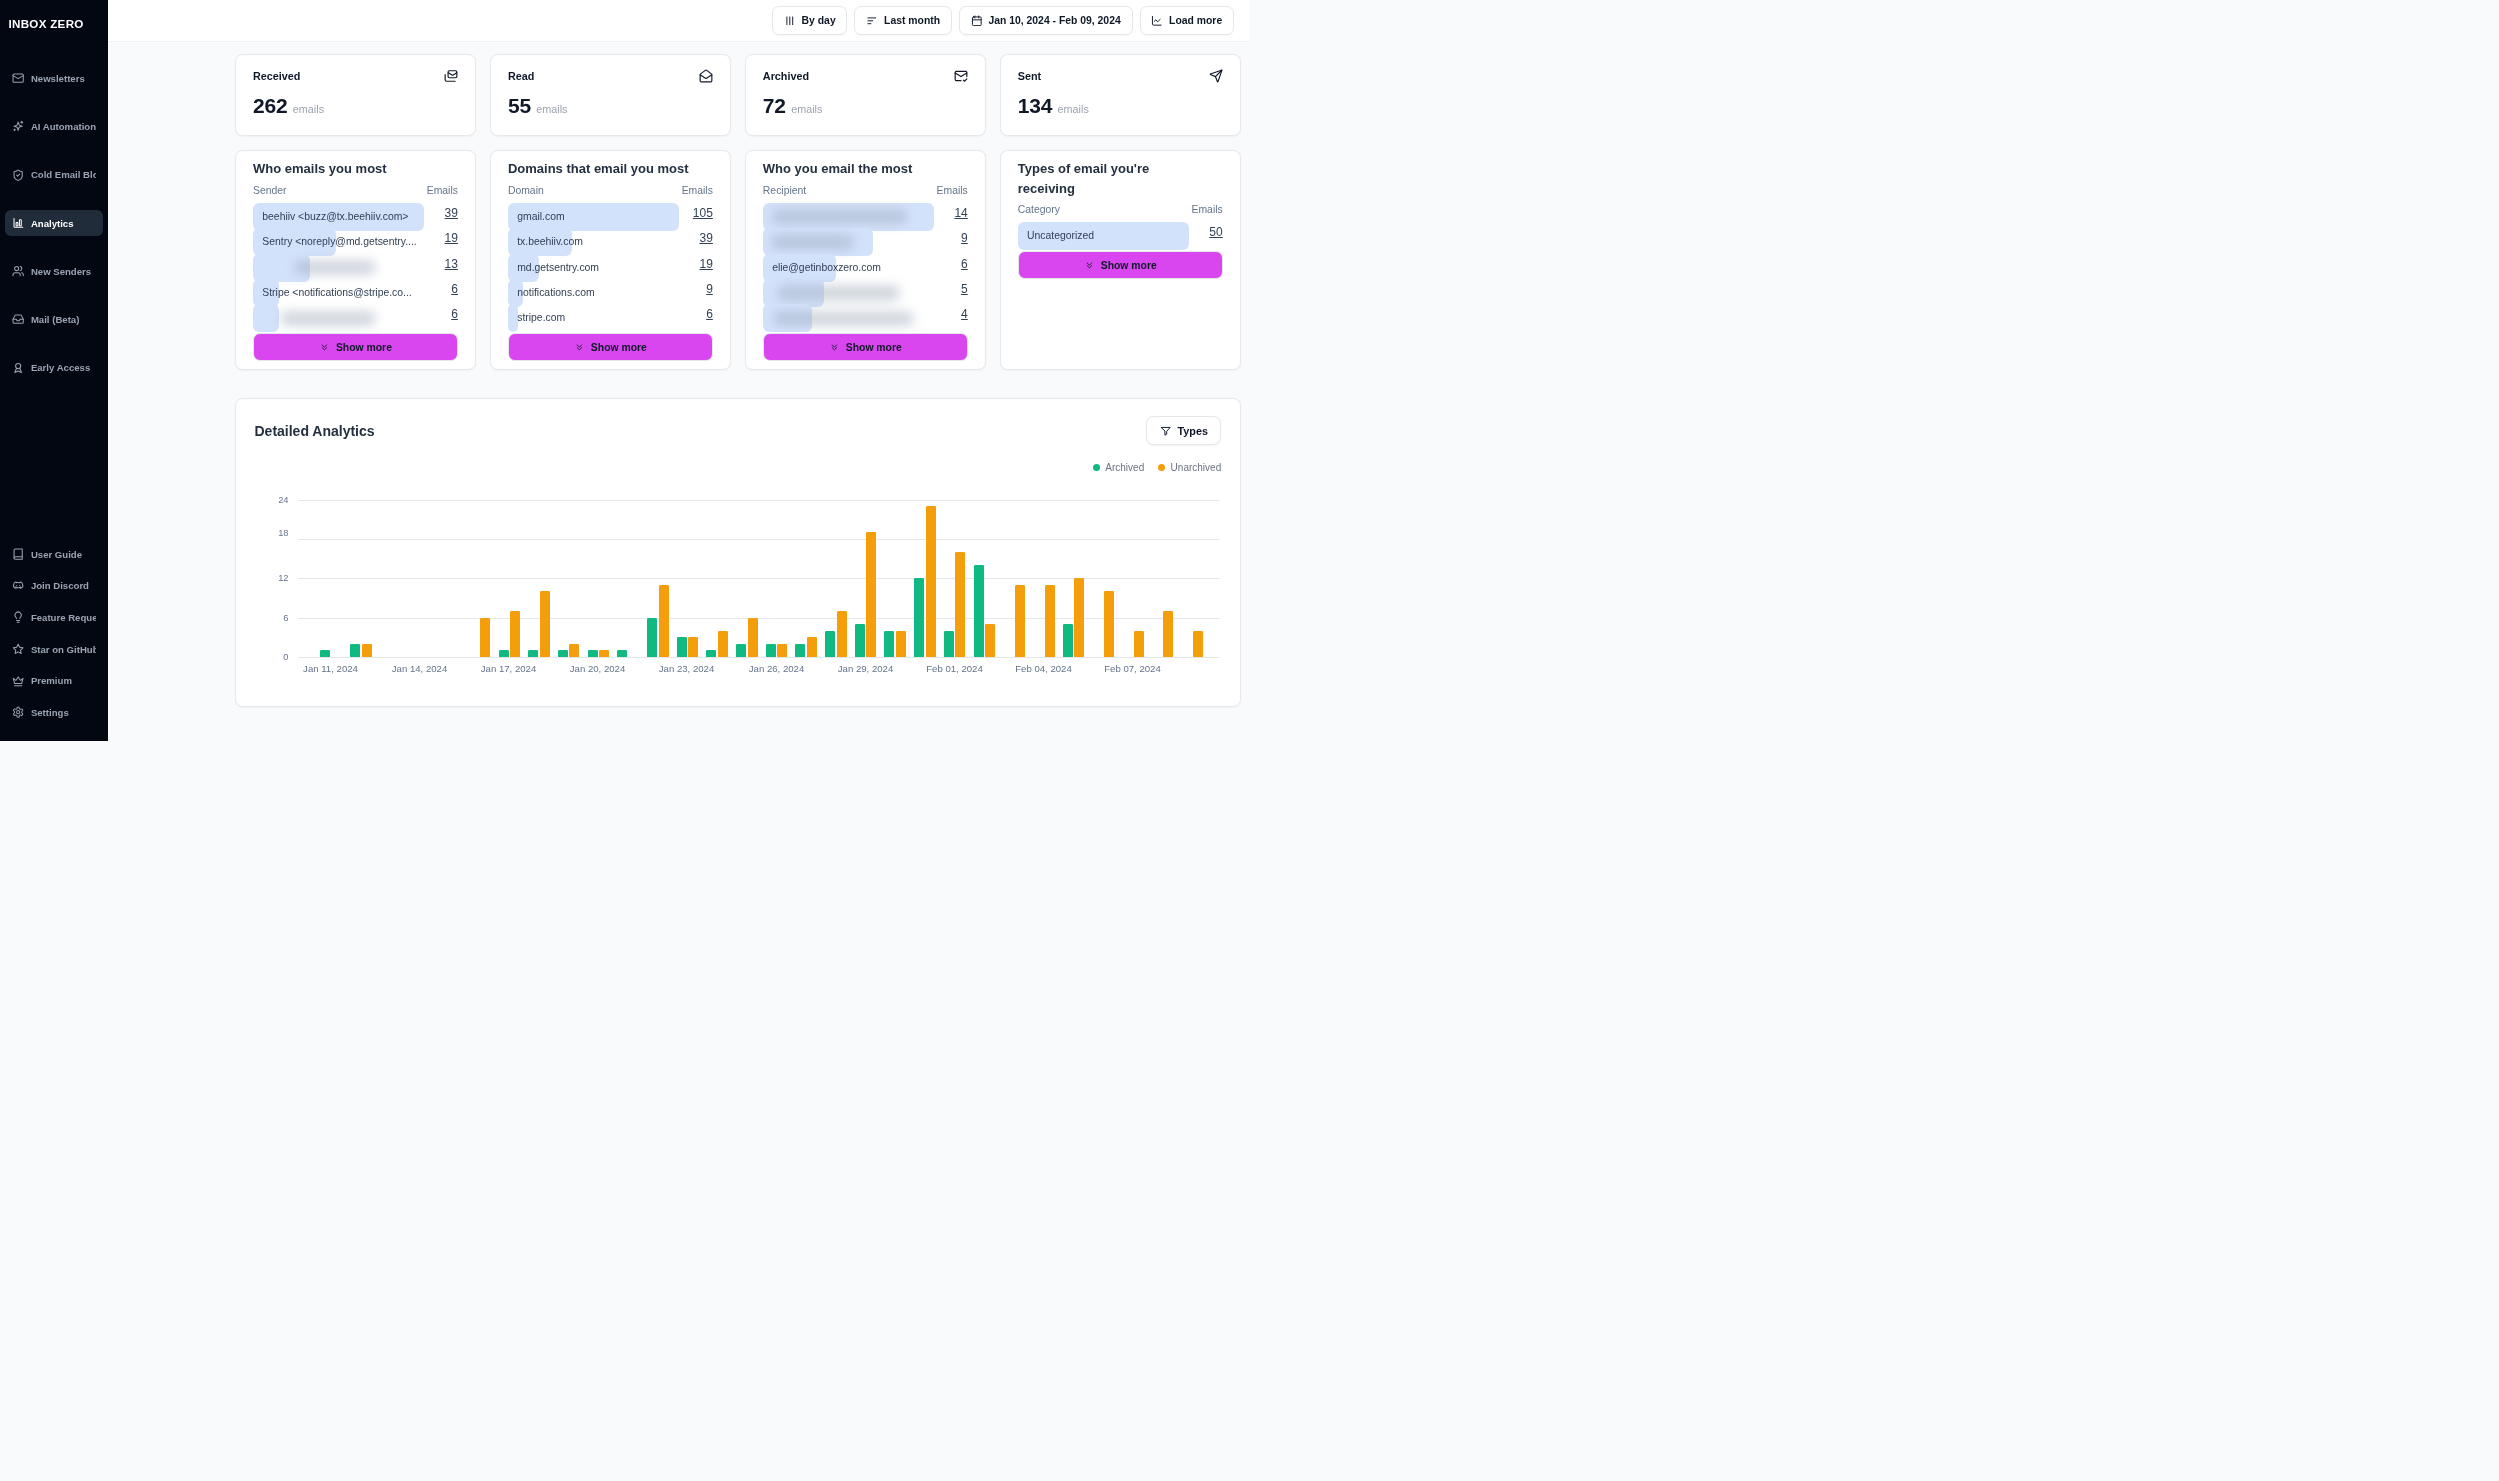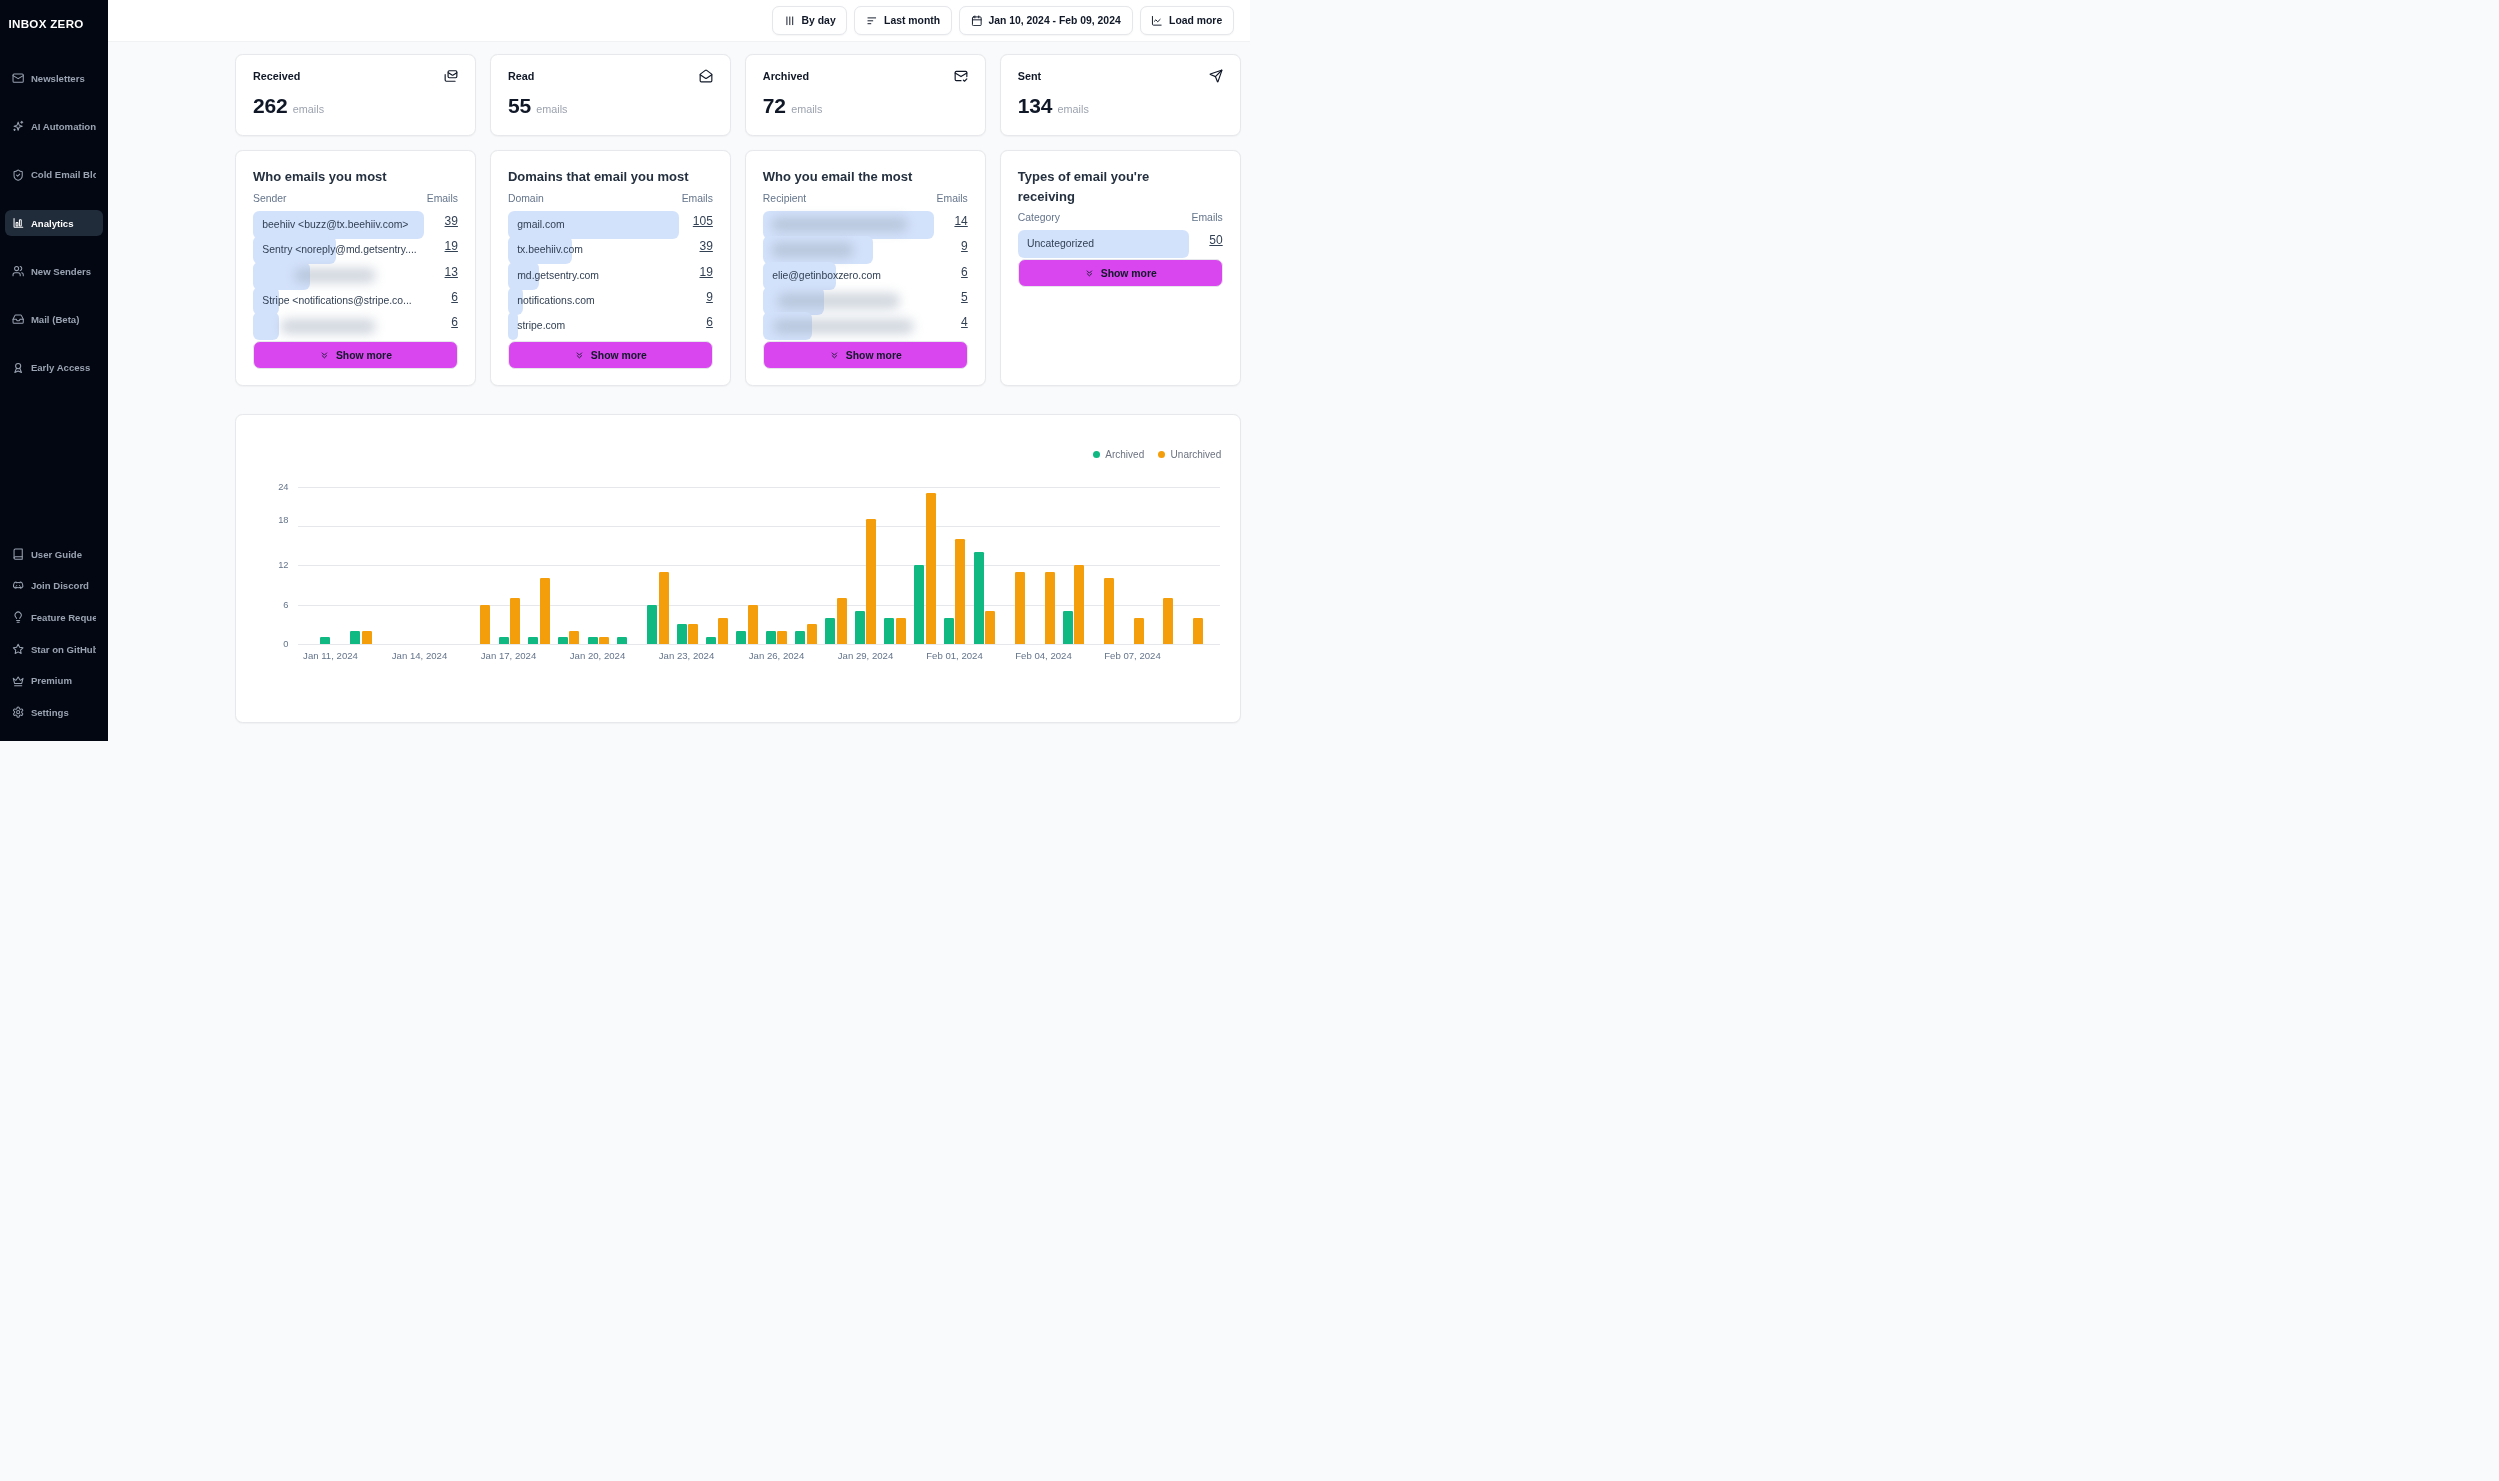--- a/index.html
+++ b/index.html
@@ -34,21 +34,21 @@
   .stat-card { padding:14px 17px 15.4px; height:82px; }
   .stat-head { display:flex; align-items:center; justify-content:space-between; color:#101828; }
   .stat-label { font-size:10.8px; font-weight:600; }
   .stat-head svg { width:14px; height:14px; color:#101828; }
   .stat-value-row { margin-top:10.8px; display:flex; align-items:baseline; gap:5.4px; }
   .stat-value { font-size:21px; font-weight:700; color:#101828; letter-spacing:-0.2px; }
   .stat-unit { font-size:10.8px; color:#9ca3af; }
 
   
   .panels-row { display:grid; grid-template-columns:repeat(4,1fr); gap:14px; margin-bottom:28px; align-items:stretch; }
-  .panel { padding:16px 17px; }
+  .panel { padding:8px 17px; }
   .panel-title { font-size:13px; font-weight:600; color:#24303f; line-height:1.5; }
   .pcols { display:flex; justify-content:space-between; margin:6px 0 7px; font-size:10.4px; color:#64748b; }
   .prow { display:flex; align-items:center; gap:7.7px; margin-bottom:5.4px; }
   .ptrack { position:relative; flex:1; height:20px; }
   .pbar { position:absolute; left:0; top:0; height:28px; background:#d3e2fb; border-radius:6.2px; }
   .plabel { position:absolute; left:9.3px; top:0; height:28px; line-height:28px; font-size:10.4px; color:#334155; white-space:nowrap; }
   .psmudge { position:absolute; top:6.2px; height:15.4px; border-radius:7.7px; background:#9aa7b8; opacity:.45; filter:blur(5.4px); }
   .pval { width:26px; text-align:right; font-size:12px; color:#334155; flex:none;text-decoration:underline; }
   .show-more { margin-top:8.5px; width:100%; height:28.5px; display:flex; align-items:center; justify-content:center; gap:6.2px; background:#d946ef; border:0.8px solid #e5e7eb; border-radius:7px; font-size:10.4px; font-weight:600; color:#101828; cursor:pointer; font-family:inherit; }
   .show-more svg { width:10.8px; height:10.8px; }
@@ -477,20 +477,29 @@
             <svg class="ic" viewBox="0 0 24 24">
                 <path d="m7 6.5 5 5 5-5"></path>
                 <path d="m7 12.5 5 5 5-5"></path>
               </svg>
             <span>Show more</span>
           </button>
         </div>
       </section>
 
       <section class="card detail-card">
+        <div class="detail-head">
+          <div class="detail-title">Detailed Analytics</div>
+          <button class="types-btn">
+            <svg class="ic" viewBox="0 0 24 24">
+                <path d="M3 5h18l-7.2 8.2V19l-3.6 2v-7.8z"></path>
+              </svg>
+            <span>Types</span>
+          </button>
+        </div>
         <div class="legend">
           <span class="legend-item">
             <span class="ldot" id="dot0" style="background: rgb(16, 185, 129);"></span>
             <span>Archived</span>
           </span>
           <span class="legend-item">
             <span class="ldot" id="dot1" style="background: rgb(245, 158, 11);"></span>
             <span>Unarchived</span>
           </span>
         </div>

